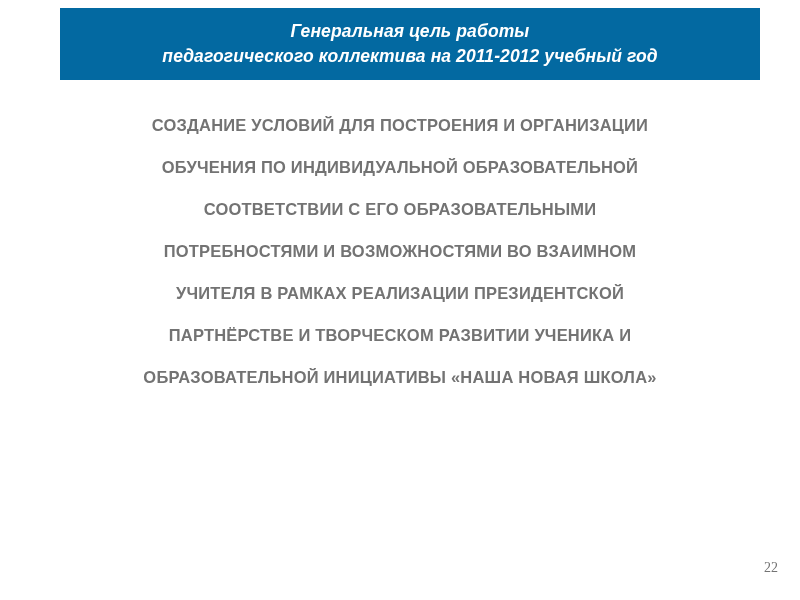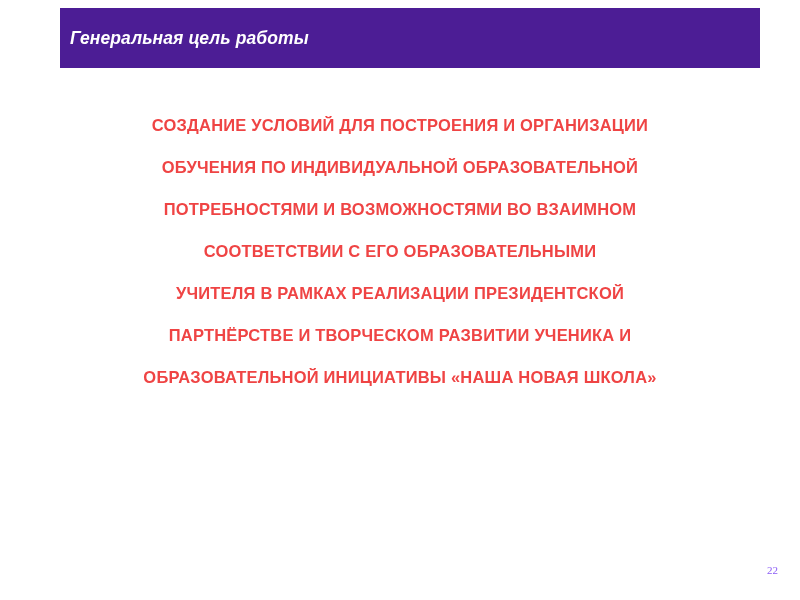--- a/index.html
+++ b/index.html
@@ -18,25 +18,25 @@
     position: relative;
     width: 800px;
     height: 600px;
     box-sizing: border-box;
   }
   .title-band {
     position: absolute;
     left: 60px;
     top: 8px;
     width: 700px;
-    height: 60px;
-    background: #4c1d95;
+    height: 72px;
+    background: #0369a1;
     display: flex;
     align-items: center;
-    justify-content: flex-start;
+    justify-content: center;
     box-sizing: border-box;
   }
   .title-text {
     color: #ffffff;
     font-weight: bold;
     font-style: italic;
     font-size: 17.5px;
     line-height: 25px;
     text-align: center;
     letter-spacing: 0.1px;
@@ -46,57 +46,58 @@
     display: block;
     white-space: nowrap;
   }
   .body-block {
     position: absolute;
     left: 40px;
     top: 104px;
     width: 720px;
   }
   .body-text {
-    color: #ef4444;
+    color: #737373;
     font-weight: bold;
     font-size: 16.5px;
     line-height: 42px;
     text-align: center;
     letter-spacing: 0.2px;
   }
   .body-text .line {
     display: block;
     white-space: nowrap;
   }
   .page-number {
     position: absolute;
     right: 22px;
     bottom: 24px;
-    font-size: 11px;
-    color: #8b5cf6;
+    font-size: 14px;
+    color: #737373;
     font-family: "Liberation Serif", serif;
   }
 </style>
 </head>
 <body>
 
 <div class="slide">
 
   <div class="title-band">
     <div class="title-text">
       <span class="line">Генеральная цель работы</span>
+      <span class="line">педагогического коллектива на 2011-2012 учебный год</span>
     </div>
   </div>
 
   <div class="body-block">
     <div class="body-text">
       <span class="line">СОЗДАНИЕ УСЛОВИЙ ДЛЯ ПОСТРОЕНИЯ И ОРГАНИЗАЦИИ</span>
       <span class="line">ОБУЧЕНИЯ ПО ИНДИВИДУАЛЬНОЙ ОБРАЗОВАТЕЛЬНОЙ</span>
+      <span class="line">СООТВЕТСТВИИ С ЕГО ОБРАЗОВАТЕЛЬНЫМИ</span>
       <span class="line">ПОТРЕБНОСТЯМИ И ВОЗМОЖНОСТЯМИ ВО ВЗАИМНОМ</span>
-      <span class="line">СООТВЕТСТВИИ С ЕГО ОБРАЗОВАТЕЛЬНЫМИ</span>
       <span class="line">УЧИТЕЛЯ В РАМКАХ РЕАЛИЗАЦИИ ПРЕЗИДЕНТСКОЙ</span>
       <span class="line">ПАРТНЁРСТВЕ И ТВОРЧЕСКОМ РАЗВИТИИ  УЧЕНИКА И</span>
       <span class="line">ОБРАЗОВАТЕЛЬНОЙ ИНИЦИАТИВЫ «НАША НОВАЯ ШКОЛА»</span>
     </div>
   </div>
 
   <div class="page-number">22</div>
 
 </div>
 

